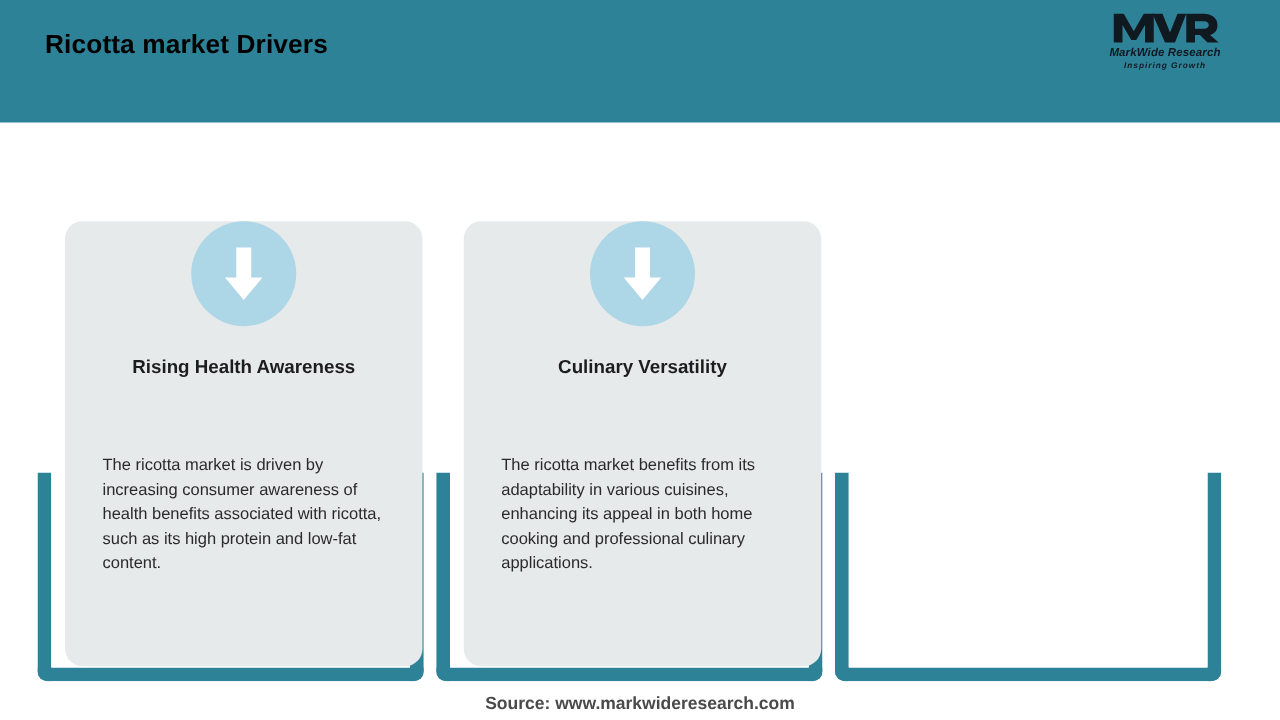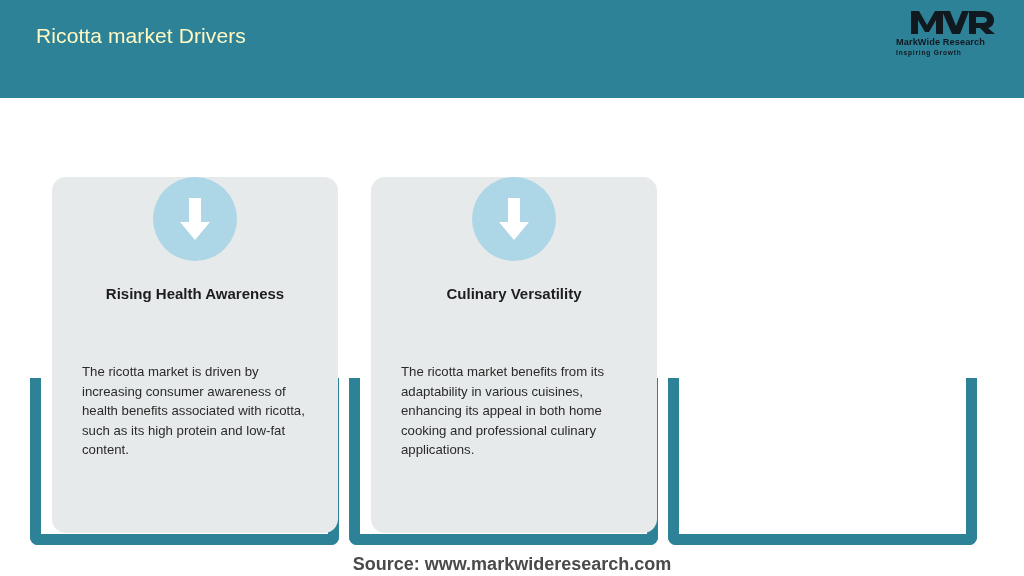--- a/index.html
+++ b/index.html
@@ -24,33 +24,35 @@
     left: 0; top: 0;
     width: 1024px;
     height: 98px;
     background: #2E8298;
   }
   .header-title {
     position: absolute;
     left: 36px;
     top: 24px;
     font-size: 21px;
-    font-weight: normal;
-    color: #fef9c3;
+    font-weight: bold;
+    color: #000000;
     letter-spacing: 0.1px;
     white-space: nowrap;
   }
 
   
   .logo {
     position: absolute;
-    right: 16px;
+    right: 36px;
     top: 8px;
     width: 112px;
     height: 52px;
+    text-align: center;
+    font-style: italic;
   }
   .logo-mark {
     display: block;
     margin: 0 auto;
     width: 86px;
     height: 28px;
   }
   .logo-name {
     display: block;
     font-size: 9.2px;
@@ -155,21 +157,21 @@
     text-align: left;
   }
 
   
   .source {
     position: absolute;
     left: 0;
     top: 554px;
     width: 1024px;
     text-align: center;
-    font-size: 18px;
+    font-size: 14px;
     font-weight: bold;
     color: #4a4a4a;
   }
   .disclaimer {
     position: absolute;
     right: 22px;
     top: 558px;
     font-size: 9px;
     color: #2a2a2a;
     white-space: nowrap;

